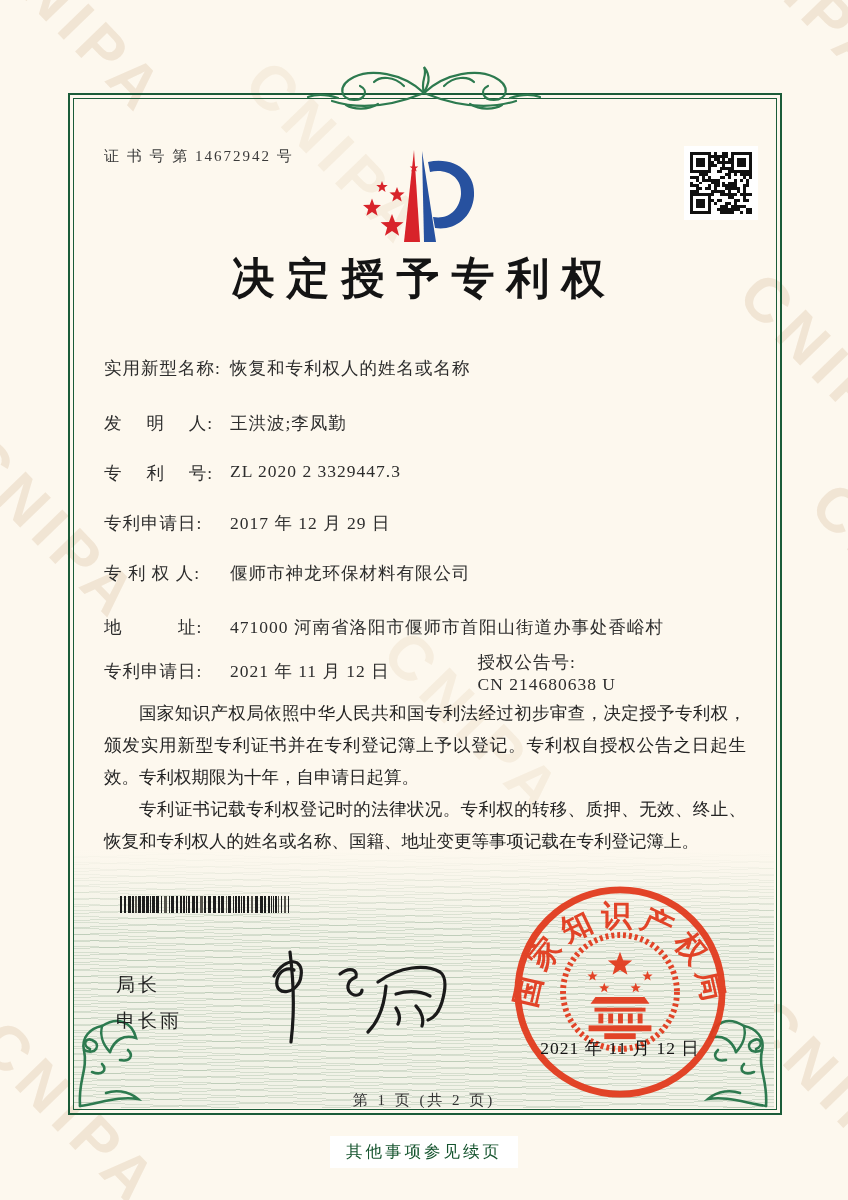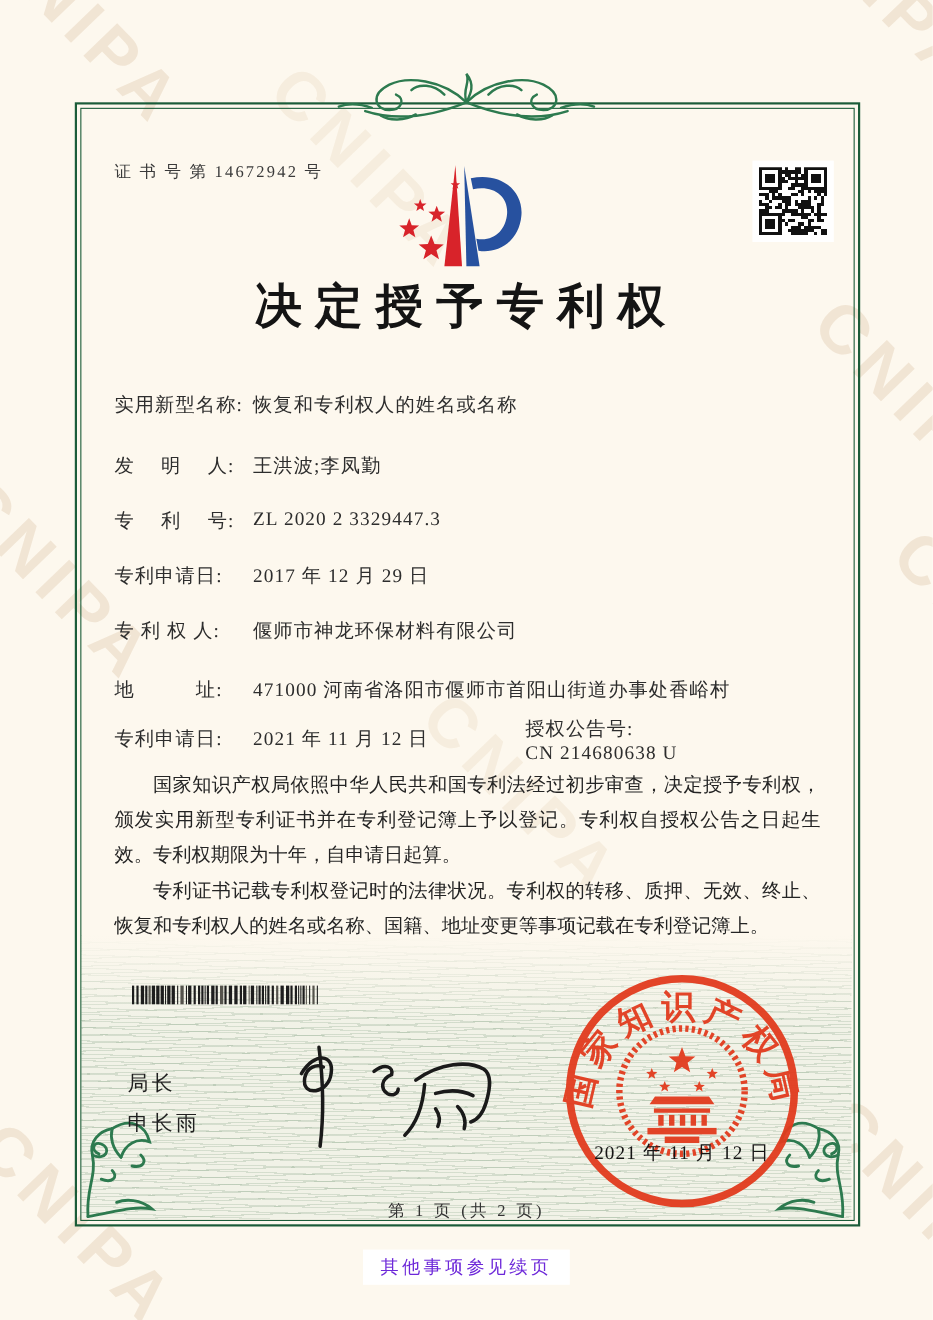--- a/index.html
+++ b/index.html
@@ -69,21 +69,21 @@
   .seal{position:absolute;left:502px;top:882px;width:236px;height:218px;z-index:4;opacity:.95;}
   .seal-date{
     position:absolute;left:520px;top:1036px;width:200px;text-align:center;z-index:5;
     font-size:17.5px;letter-spacing:1px;color:#151515;
   }
   
   .page-indicator{position:absolute;left:0;top:1091px;width:848px;text-align:center;z-index:4;
     font-size:15px;letter-spacing:3px;color:#333;}
   .footer-note{
     position:absolute;left:50%;top:1136px;transform:translateX(-50%);z-index:4;
-    background:#ffffff;padding:5px 16px;font-size:16.5px;letter-spacing:3px;color:#6d28d9;
+    background:#ffffff;padding:5px 16px;font-size:16.5px;letter-spacing:3px;color:#14532d;
   }
 </style>
 </head>
 <body>
 
 <div class="page">
 
   <span class="wm" style="left:-38px;top:-14px;">CNIPA</span>
   <span class="wm" style="left:688px;top:-46px;">CNIPA</span>
   <span class="wm light" style="left:222px;top:118px;">CNIPA</span>

